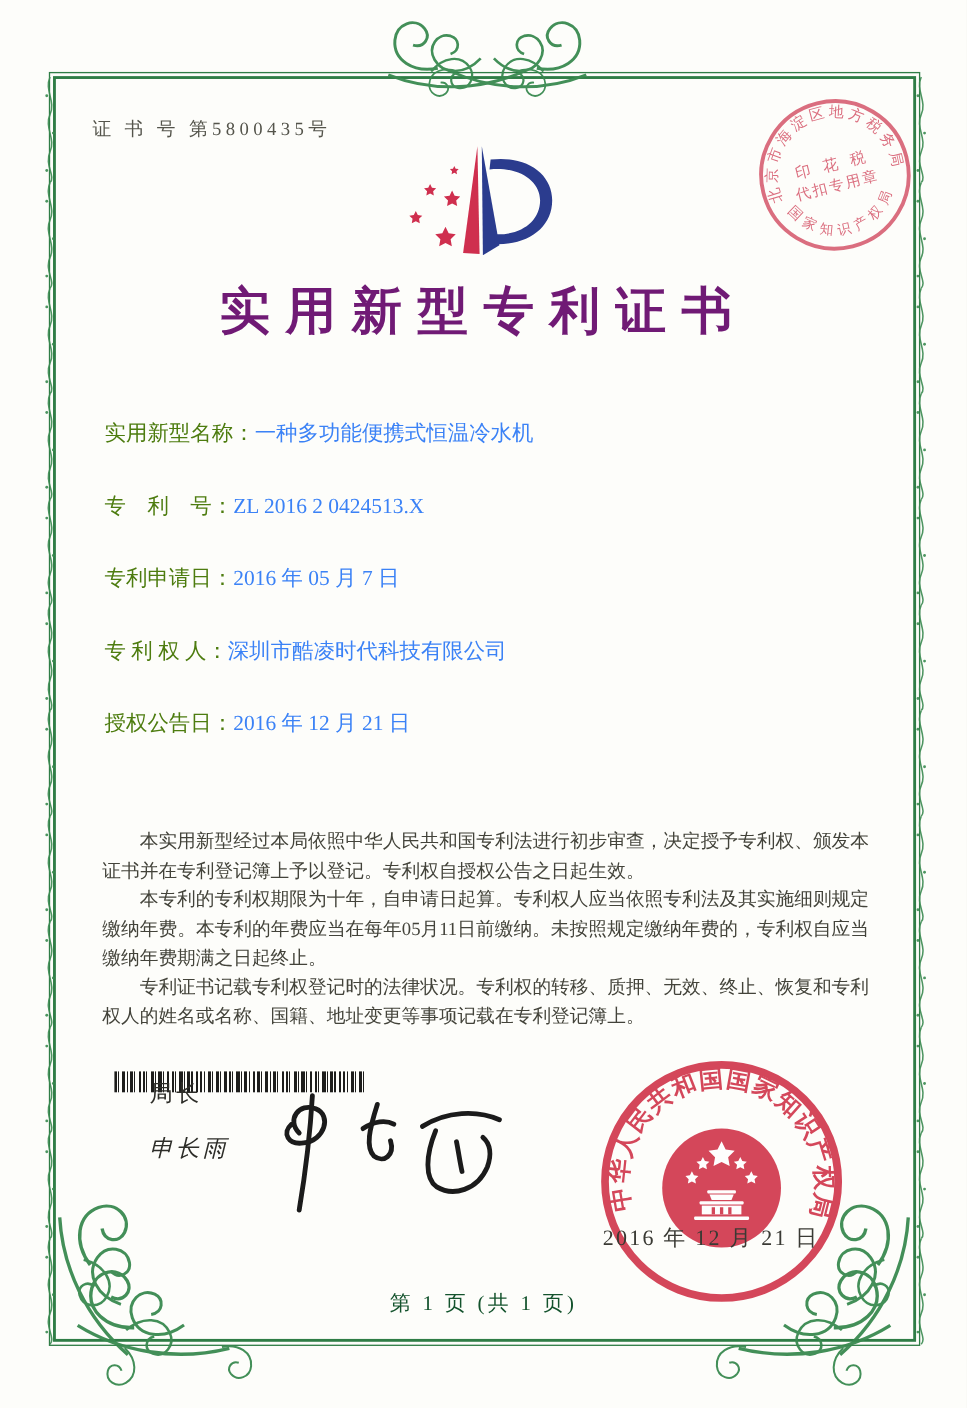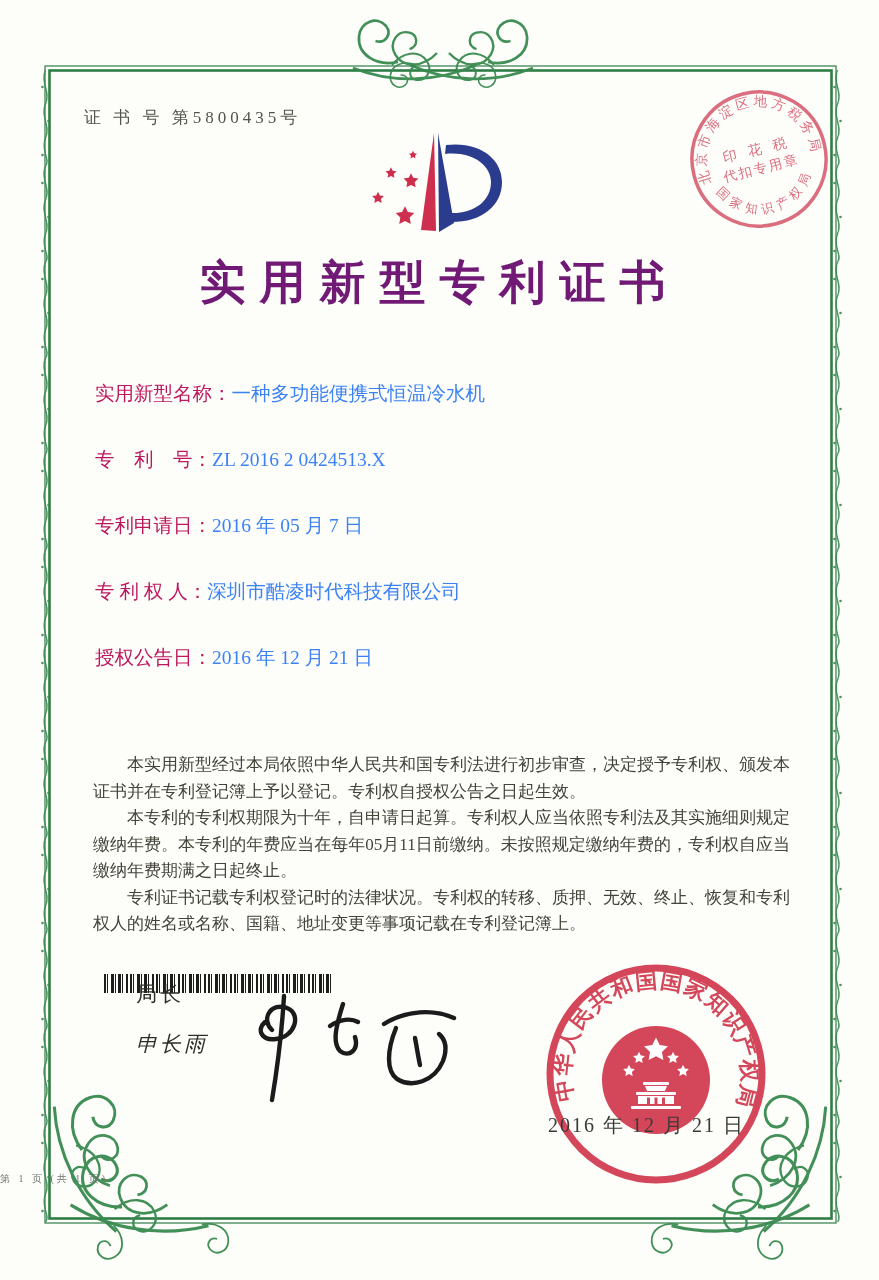--- a/index.html
+++ b/index.html
@@ -8,42 +8,42 @@
     background:#fdfdfa;overflow:hidden;
     font-family:"Liberation Serif","DejaVu Serif",serif;
   }
   .frame-svg{position:absolute;left:0;top:0;width:879px;height:1280px;pointer-events:none;}
   .cert-no{position:absolute;left:84px;top:106px;font-size:17px;letter-spacing:4px;color:#54544b;}
   .logo{position:absolute;left:350px;top:124px;width:180px;height:132px;}
   .title{position:absolute;left:0;right:0;top:252px;text-align:center;font-size:46px;font-weight:700;
          letter-spacing:14px;color:#701a75;}
   .fields{position:absolute;left:95px;top:380px;width:700px;}
   .field-row{height:28px;margin-bottom:38px;font-size:19.5px;color:#4a4a40;white-space:nowrap;}
-  .field-label{color:#be185d;}
+  .field-label{color:#4d7c0f;}
   .field-value{color:#3b82f6;}
   .body-text{position:absolute;left:93px;top:752px;width:697px;font-size:17px;line-height:26.5px;
              text-align:justify;color:#43433a;}
   .body-text p{margin:0;text-indent:2em;}
   .barcode{position:absolute;left:104px;top:974px;width:228px;height:19px;
     background:repeating-linear-gradient(90deg,
       #1d1d1b 0 2px,transparent 2px 3px,
       #1d1d1b 3px 4px,transparent 4px 7px,
       #1d1d1b 7px 10px,transparent 10px 11px,
       #1d1d1b 11px 12px,transparent 12px 14px,
       #1d1d1b 14px 17px,transparent 17px 18px,
       #1d1d1b 18px 19px,transparent 19px 22px,
       #1d1d1b 22px 24px,transparent 24px 26px);}
   .signer{position:absolute;left:136px;top:980px;font-size:21px;letter-spacing:3px;color:#2d2d28;}
   .signer .line2{margin-top:22px;font-style:italic;}
   .autograph{position:absolute;left:242px;top:988px;width:230px;height:122px;}
   .seal{position:absolute;left:540px;top:958px;width:232px;height:232px;opacity:.93;}
   .seal-date{position:absolute;left:548px;top:1112px;font-size:20px;letter-spacing:2px;color:#3a3a34;z-index:6;}
   .tax-stamp{position:absolute;left:684px;top:84px;width:150px;height:150px;opacity:.85;}
-  .page-footer{position:absolute;left:0;right:0;top:1172px;text-align:left;font-size:10px;
-               letter-spacing:3px;color:#737373;}
+  .page-footer{position:absolute;left:0;right:0;top:1172px;text-align:center;font-size:19px;
+               letter-spacing:3px;color:#14532d;}
 </style>
 </head>
 <body>
 
 <div class="sheet">
 
   <svg class="frame-svg" viewBox="0 0 879 1280" xmlns="http://www.w3.org/2000/svg">
     <defs>
       <path id="curlp" d="M0,0 C-15,3 -27,-5 -26,-17 C-25,-27 -14,-31 -8,-24 C-4,-19 -8,-12 -15,-14" fill="none"></path>
       <g id="flr">

